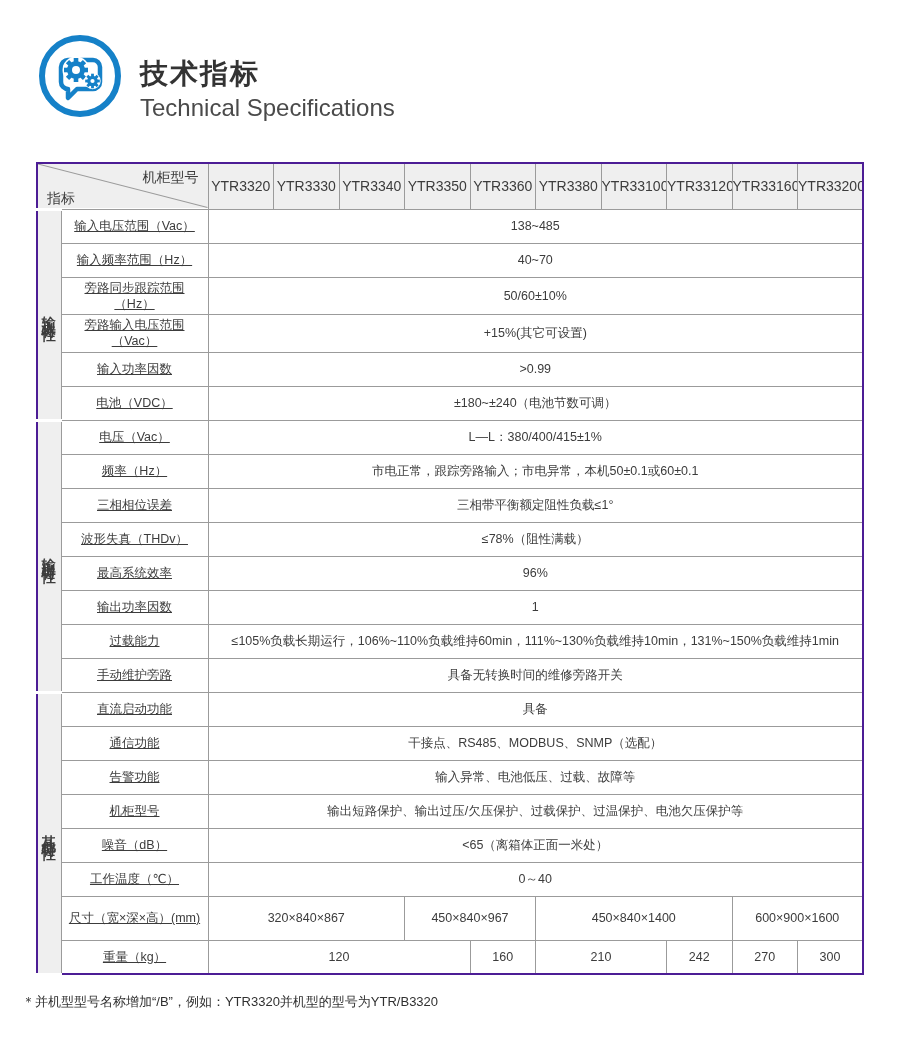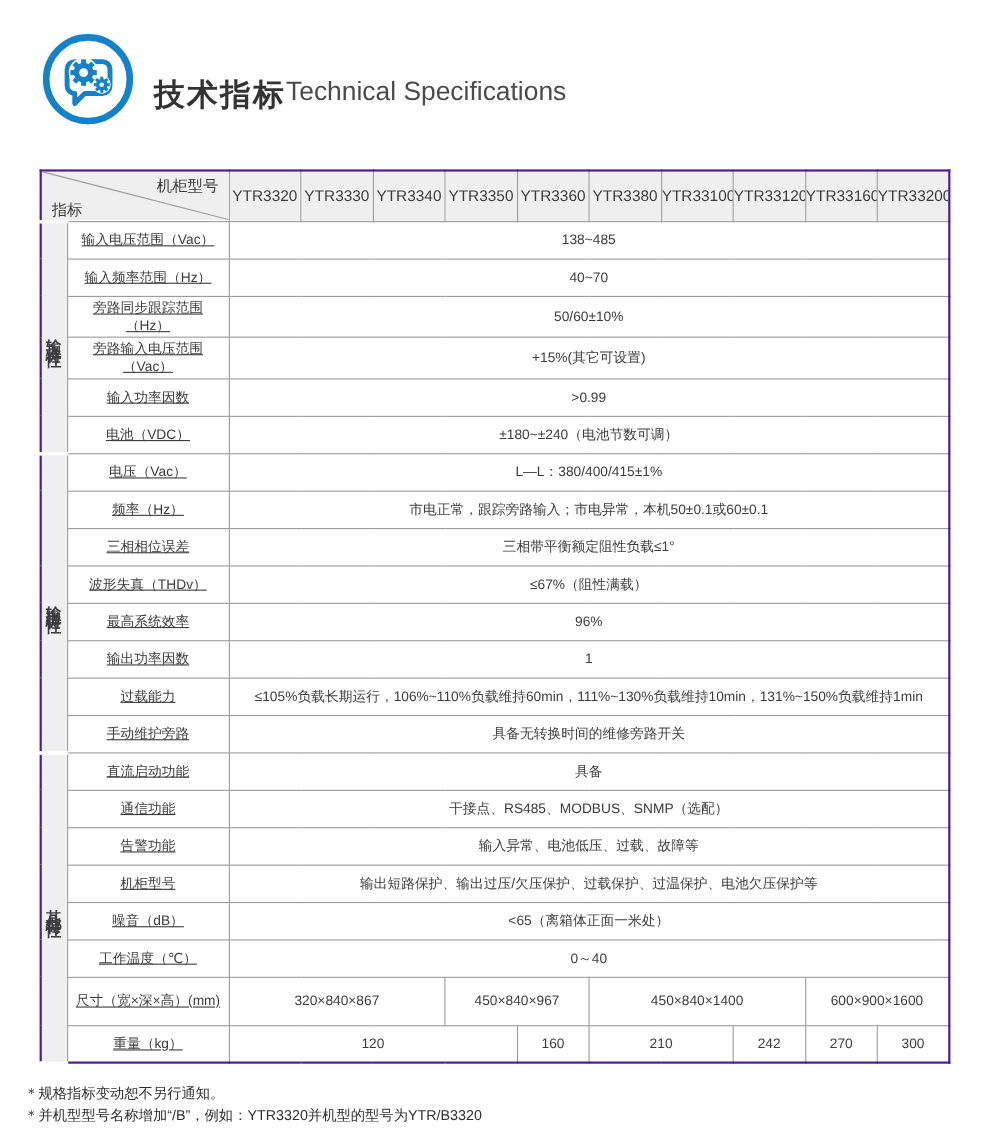--- a/index.html
+++ b/index.html
@@ -14,21 +14,21 @@
   }
 
   
   .page-header {
     display: flex;
     align-items: center;
     gap: 16px;
     padding: 28px 0 0 36px;
   }
   .icon-wrap { width: 88px; height: 88px; flex: 0 0 auto; }
-  .titles { display: flex; flex-direction: row; margin-top: 28px; }
+  .titles { display: flex; flex-direction: column; margin-top: 28px; }
   .title-zh {
     font-size: 28px;
     font-weight: 700;
     color: #333333;
     letter-spacing: 2px;
     line-height: 36px;
   }
   .title-en {
     font-size: 24px;
     font-weight: 400;
@@ -211,21 +211,21 @@
   <tr>
     <td class="label">频率（Hz）</td>
     <td class="value" colspan="10">市电正常，跟踪旁路输入；市电异常，本机50±0.1或60±0.1</td>
   </tr>
   <tr>
     <td class="label">三相相位误差</td>
     <td class="value" colspan="10">三相带平衡额定阻性负载≤1°</td>
   </tr>
   <tr>
     <td class="label">波形失真（THDv）</td>
-    <td class="value" colspan="10">≤67%（阻性满载）</td>
+    <td class="value" colspan="10">≤78%（阻性满载）</td>
   </tr>
   <tr>
     <td class="label">最高系统效率</td>
     <td class="value" colspan="10">96%</td>
   </tr>
   <tr>
     <td class="label">输出功率因数</td>
     <td class="value" colspan="10">1</td>
   </tr>
   <tr>
@@ -275,15 +275,14 @@
     <td class="value" colspan="1">160</td>
     <td class="value" colspan="2">210</td>
     <td class="value" colspan="1">242</td>
     <td class="value" colspan="1">270</td>
     <td class="value" colspan="1">300</td>
   </tr>
 </tbody>
   </table>
 
 <div class="footnotes">
-  <div>＊规格指标变动恕不另行通知。</div>
   <div>＊并机型型号名称增加“/B”，例如：YTR3320并机型的型号为YTR/B3320</div>
 </div>
 
 </body></html>

